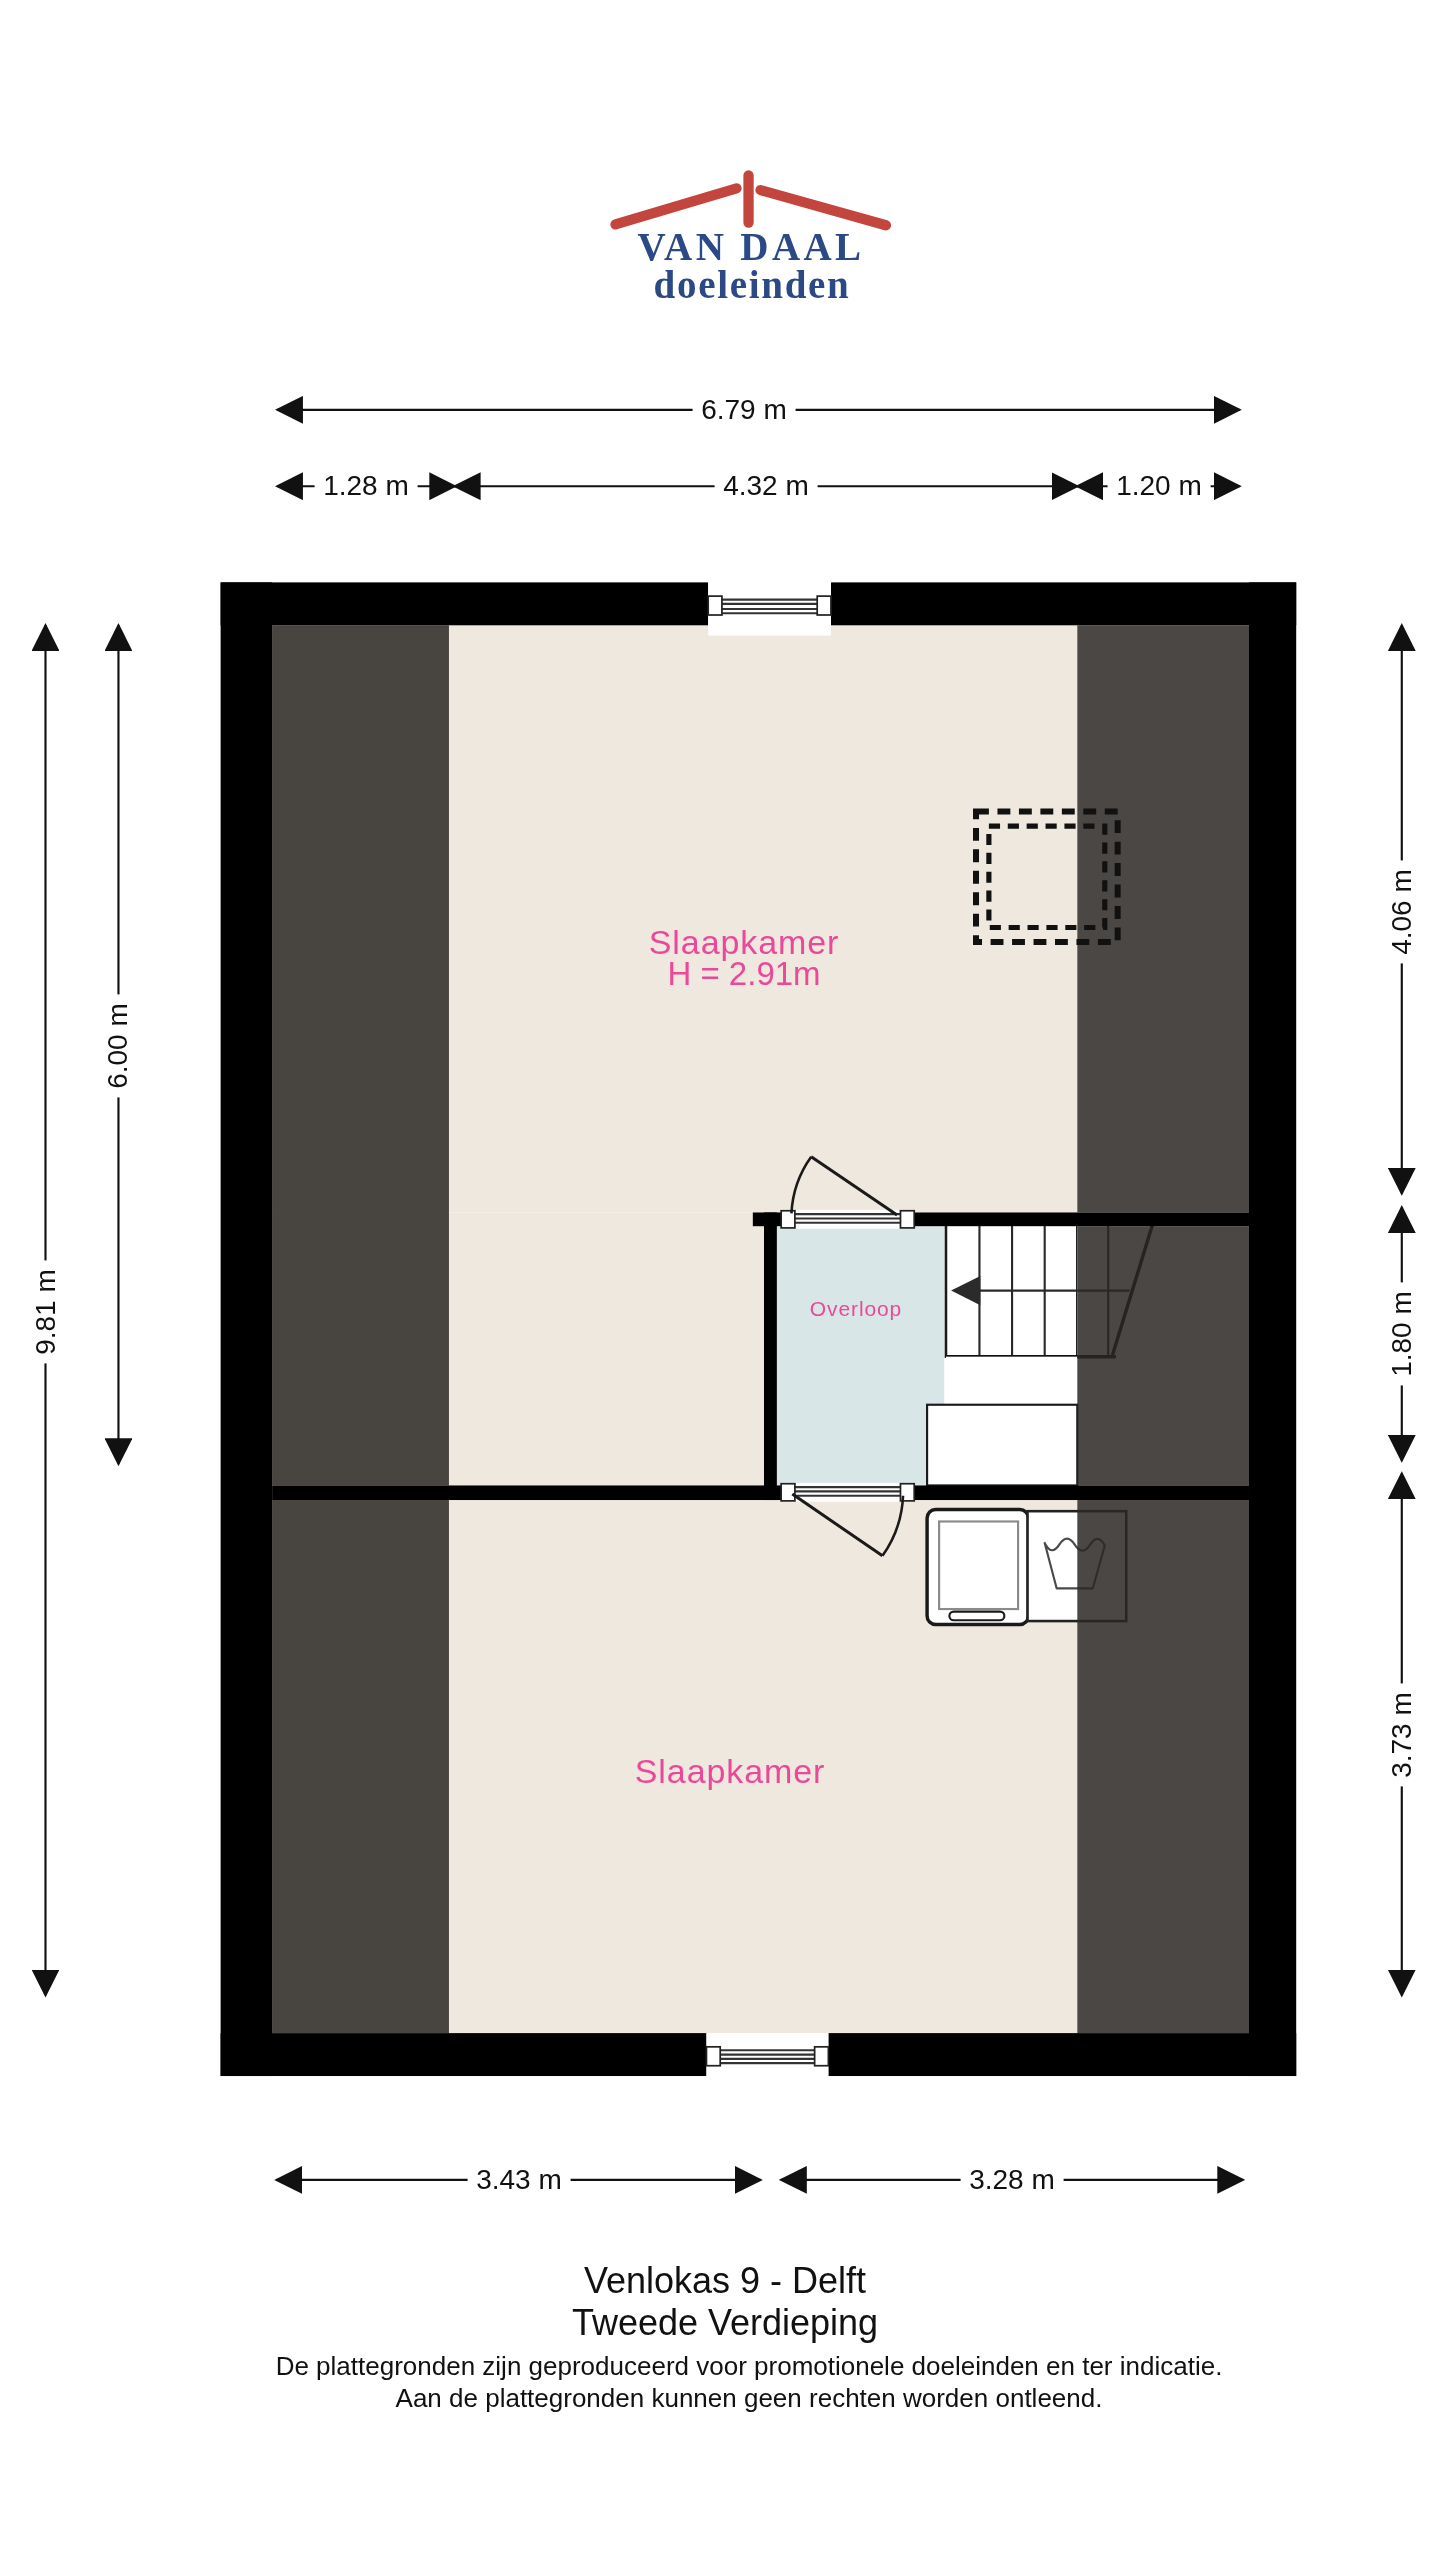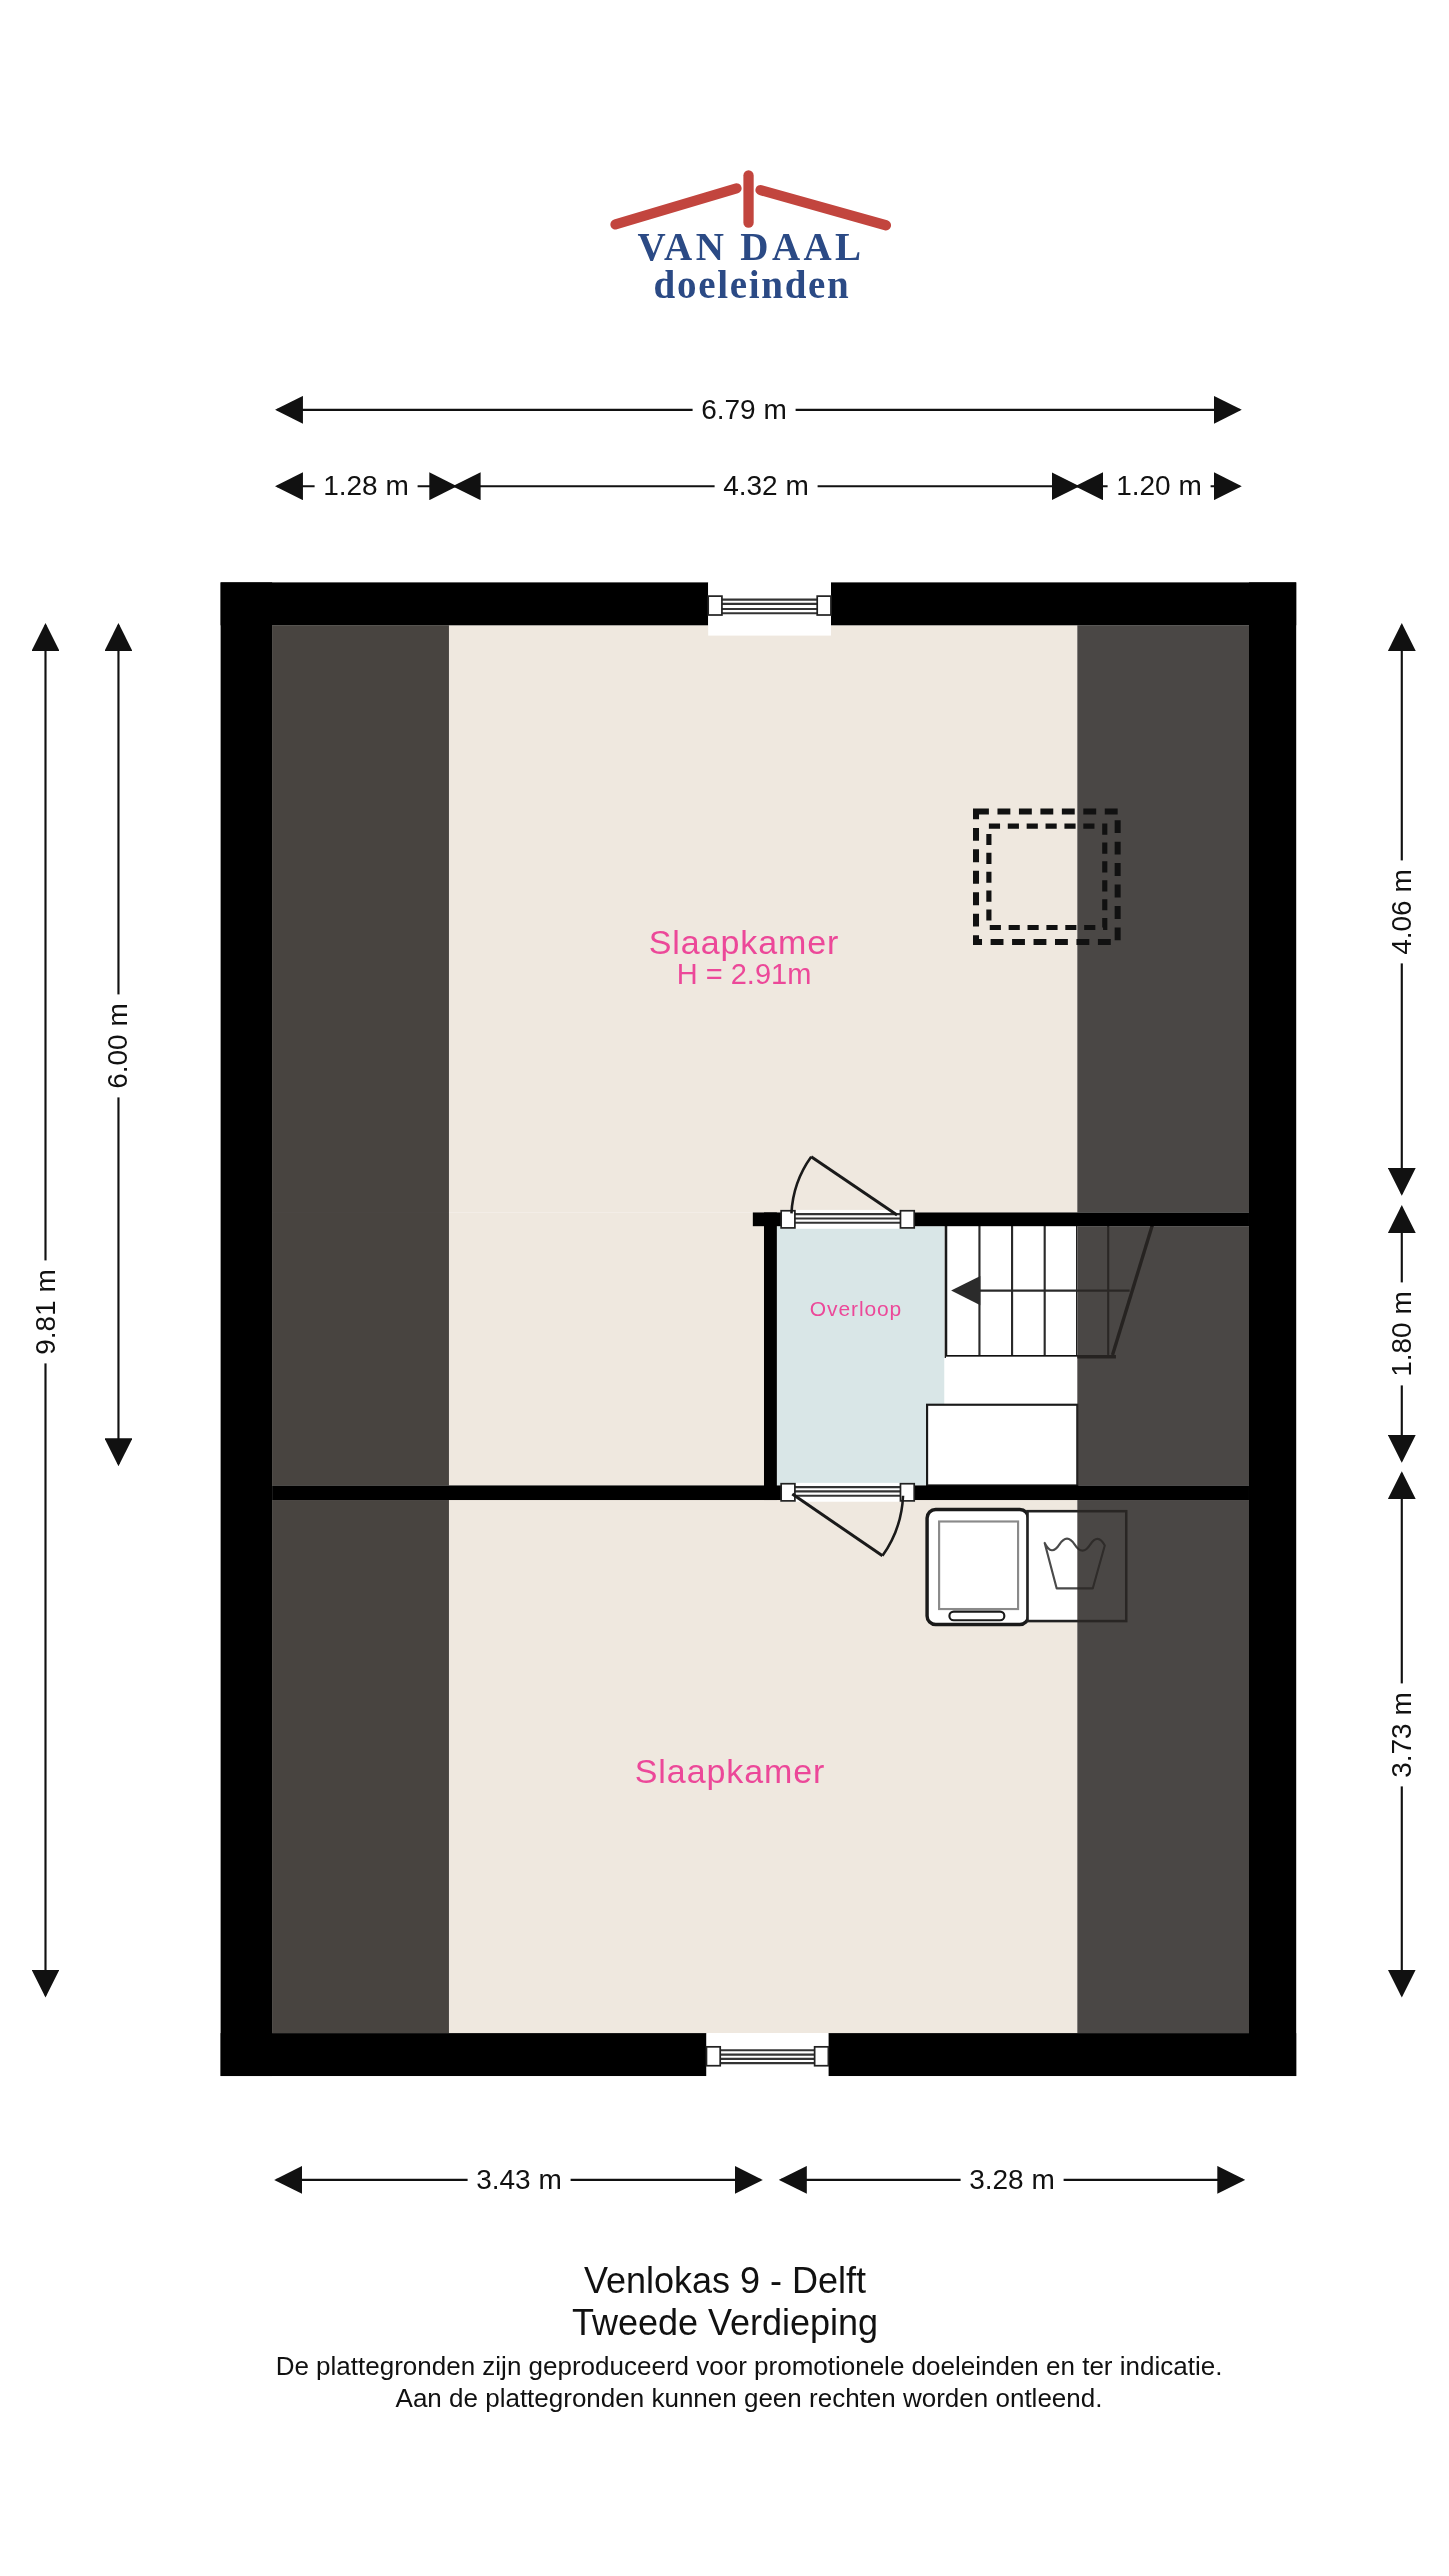--- a/index.html
+++ b/index.html
@@ -4,21 +4,21 @@
 <style>
   html,body{margin:0;padding:0;background:#fff;}
   #canvas{position:relative;width:1449px;height:2576px;background:#ffffff;overflow:hidden;
           font-family:"Liberation Sans", sans-serif;border-radius:20px;}
   #plan-svg{position:absolute;left:0;top:0;width:1449px;height:2576px;}
   .lbl{position:absolute;transform:translate(-50%,-50%);font-size:28px;color:#111;
        background:#fff;padding:0 8.6px;white-space:nowrap;line-height:1.1;}
   .lbl.rot{transform:translate(-50%,-50%) rotate(-90deg);}
   .room-lbl{position:absolute;transform:translate(-50%,-50%);font-size:34px;color:#ec4899;
             background:transparent;white-space:nowrap;letter-spacing:0.9px;}
-  .room-sub{font-size:29px;letter-spacing:0;}
+  .room-sub{font-size:33px;letter-spacing:0;}
   .brand-name{position:absolute;transform:translate(-50%,-50%);font-family:"Liberation Serif", serif;
               font-weight:bold;font-size:39px;letter-spacing:3.4px;color:#2B4A85;white-space:nowrap;}
   .brand-tag{position:absolute;transform:translate(-50%,-50%);font-family:"Liberation Serif", serif;
              font-weight:bold;font-size:39px;letter-spacing:1.7px;color:#2B4A85;white-space:nowrap;}
   .footer-title{position:absolute;transform:translate(-50%,-50%);font-size:36px;font-weight:normal;
                 color:#111;white-space:nowrap;}
   .footer-note{position:absolute;transform:translate(-50%,-50%);font-size:26px;color:#111;white-space:nowrap;margin-left:24px;}
 </style>
 </head>
 <body>

